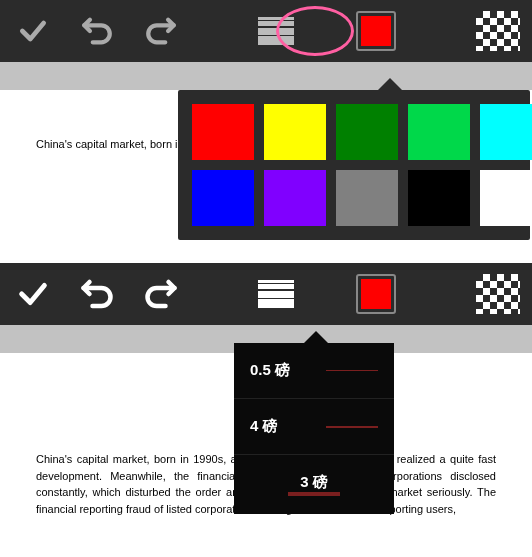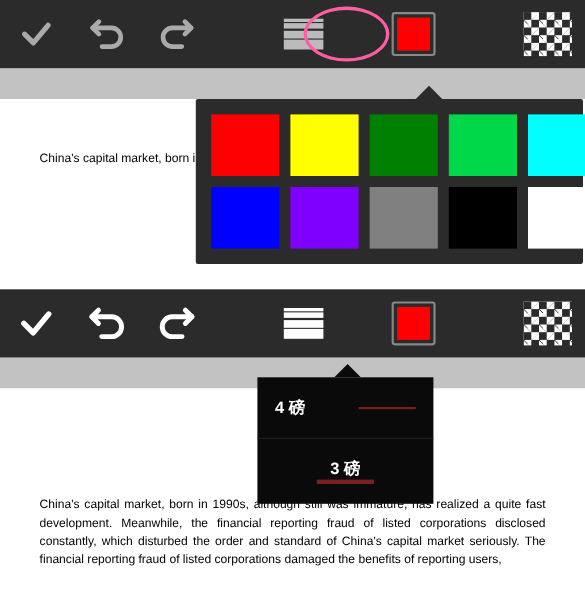--- a/index.html
+++ b/index.html
@@ -258,20 +258,24 @@
 
   <div class="doc" style="top:98px; height:200px; padding-top:90px;">
     <div>
       <span>China's capital market, born in 1990s, although still was immature, has realized a quite fast development. Meanwhile, the financial reporting fraud of listed corporations disclosed constantly, which disturbed the order and standard of China's capital market seriously. The financial reporting fraud of listed corporations damaged the benefits of reporting users,</span>
     </div>
   </div>
 
   <div class="thickness-pop" style="left:234px; top:80px;">
     <div class="arrow"></div>
     <div class="th-item">
+      <span>0.5 磅</span>
+      <div class="th-line" style="height:1px"></div>
+    </div>
+    <div class="th-item">
       <span>4 磅</span>
       <div class="th-line" style="height:2px"></div>
     </div>
     <div class="th-item">
       <span>3 磅</span>
       <div class="th-line" style="height:4px"></div>
     </div>
   </div>
 
 </div>

